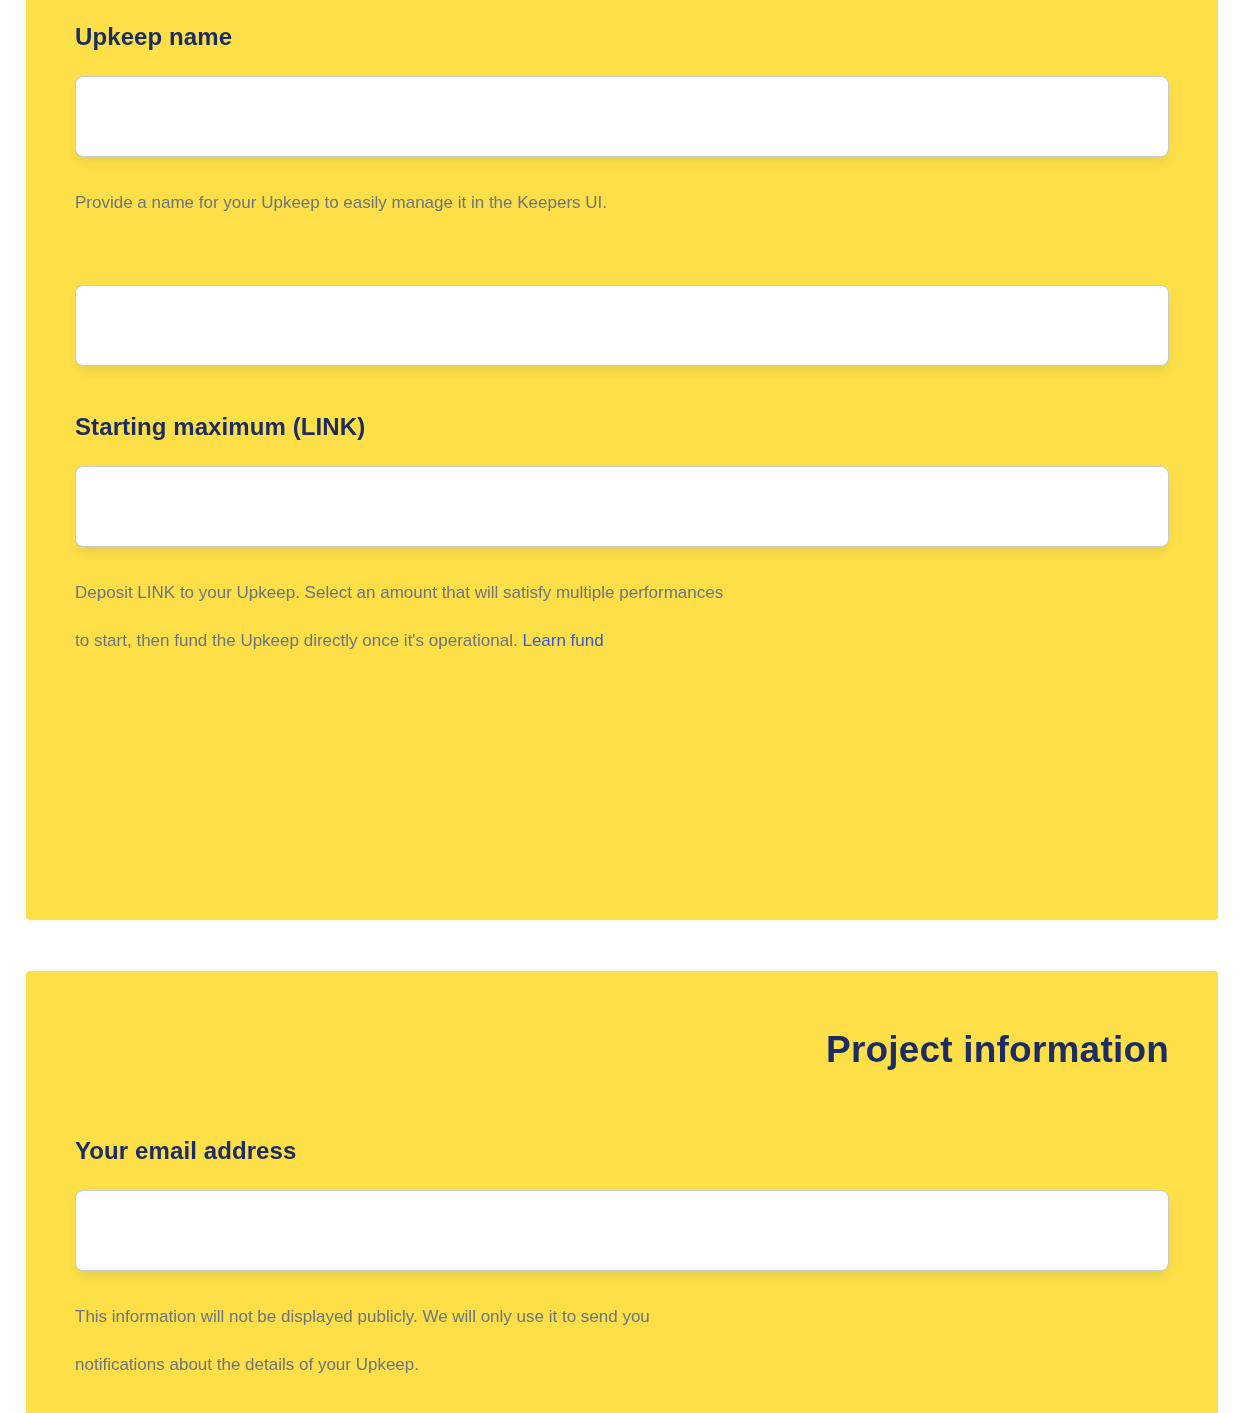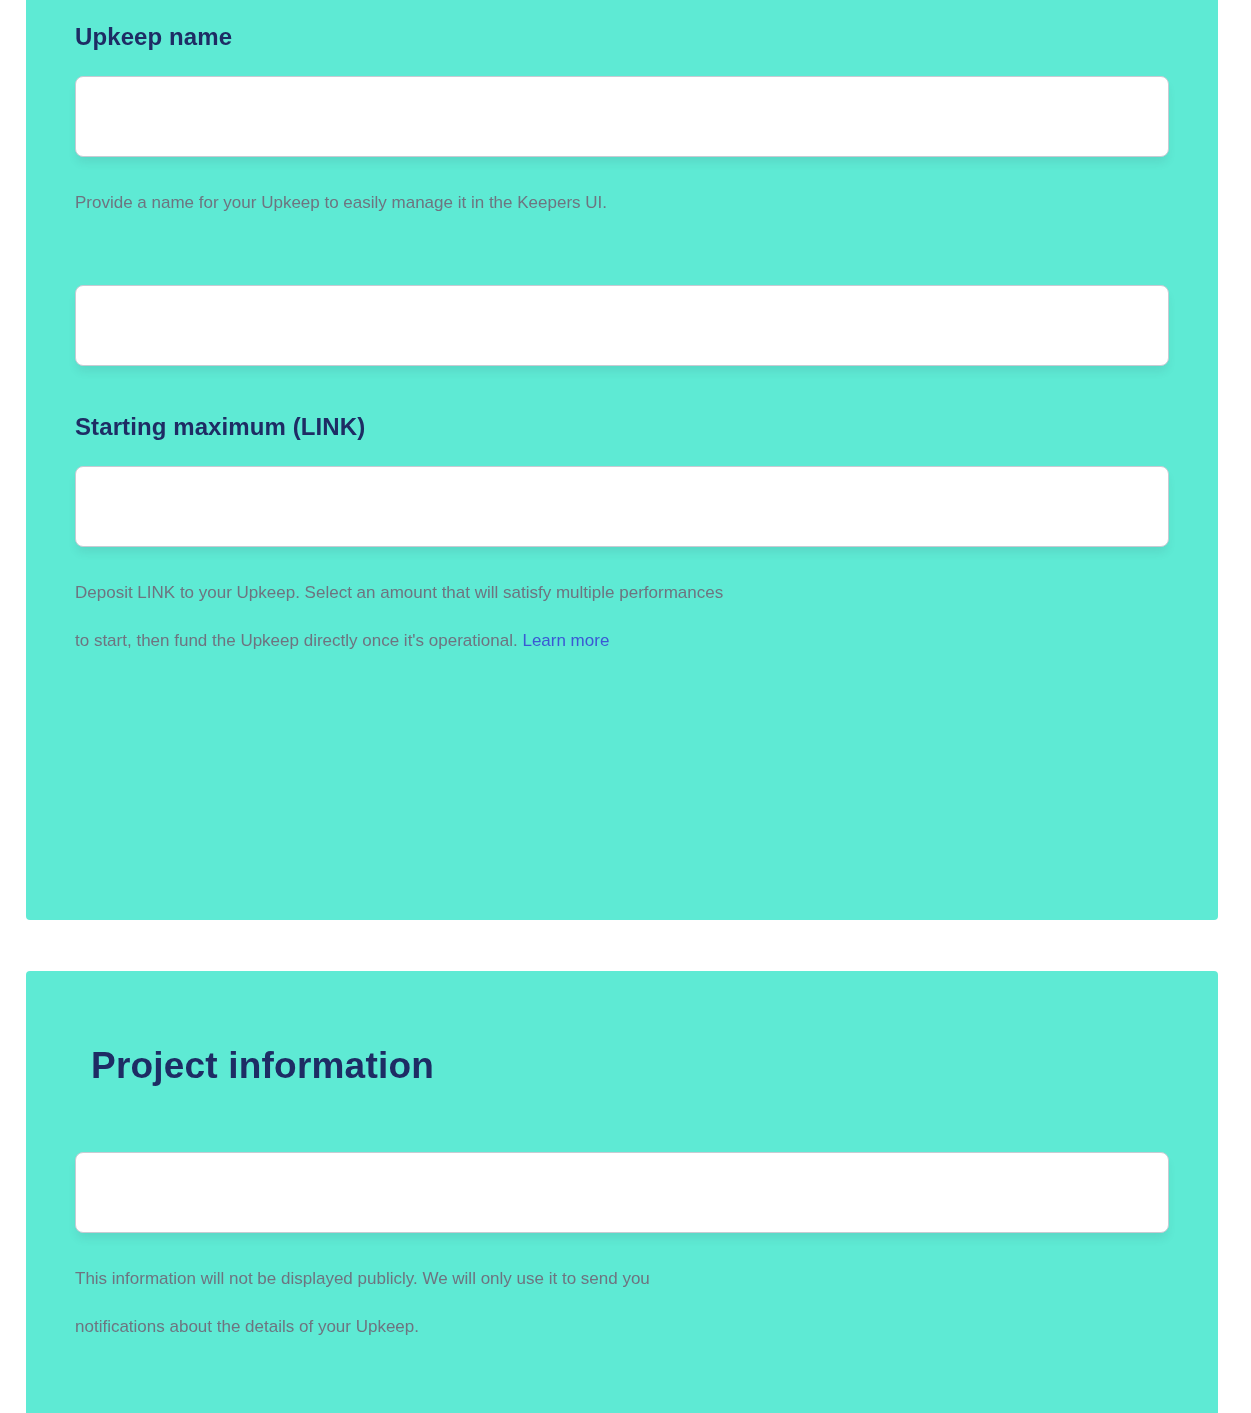--- a/index.html
+++ b/index.html
@@ -8,21 +8,21 @@
     background: #ffffff;
     width: 1251px;
     height: 1413px;
     overflow: hidden;
     font-family: "Liberation Sans", sans-serif;
   }
   .card {
     box-sizing: border-box;
     margin-left: 26px;
     width: 1192px;
-    background: #5eead4;
+    background: #fde047;
   }
   .card-upkeep {
     height: 920px;
     padding: 22px 49px 0 49px;
     border-radius: 0 0 4px 4px;
     overflow: hidden;
   }
   .card-project {
     margin-top: 51px;
     height: 470px;
@@ -63,26 +63,27 @@
     white-space: pre-line;
   }
   .helper a {
     color: #3b58d4;
     text-decoration: none;
     white-space: normal;
   }
   .field-gap-lg { margin-top: 58px; }
   .field-gap-md { margin-top: 46px; }
   .card-title {
-    margin: 16px;
+    margin: 0;
     font-size: 37px;
     font-weight: 700;
     line-height: 44px;
     color: #1e2c64;
     letter-spacing: 0.2px;
+    text-align: right;
   }
   .field-after-title { margin-top: 64px; }
 </style>
 </head>
 <body>
 
 <section class="card card-upkeep">
 
   <div class="field">
     <label class="field-label">Upkeep name</label>
@@ -91,28 +92,29 @@
   </div>
 
   <div class="field field-gap-lg">
     <input type="text" class="text-input" value="" style="">
   </div>
 
   <div class="field field-gap-md">
     <label class="field-label">Starting maximum (LINK)</label>
     <input type="text" class="text-input" value="" style="">
     <p class="helper"><span>Deposit LINK to your Upkeep. Select an amount that will satisfy multiple performances
-to start, then fund the Upkeep directly once it's operational.</span> <a href="#">Learn more</a></p>
+to start, then fund the Upkeep directly once it's operational.</span> <a href="#">Learn fund</a></p>
   </div>
 
 </section>
 
 <section class="card card-project">
 
   <h2 class="card-title">Project information</h2>
 
   <div class="field field-after-title">
+    <label class="field-label">Your email address</label>
     <input type="text" class="text-input" value="" style="">
     <p class="helper">This information will not be displayed publicly. We will only use it to send you
 notifications about the details of your Upkeep.</p>
   </div>
 
 </section>
 
 </body></html>

